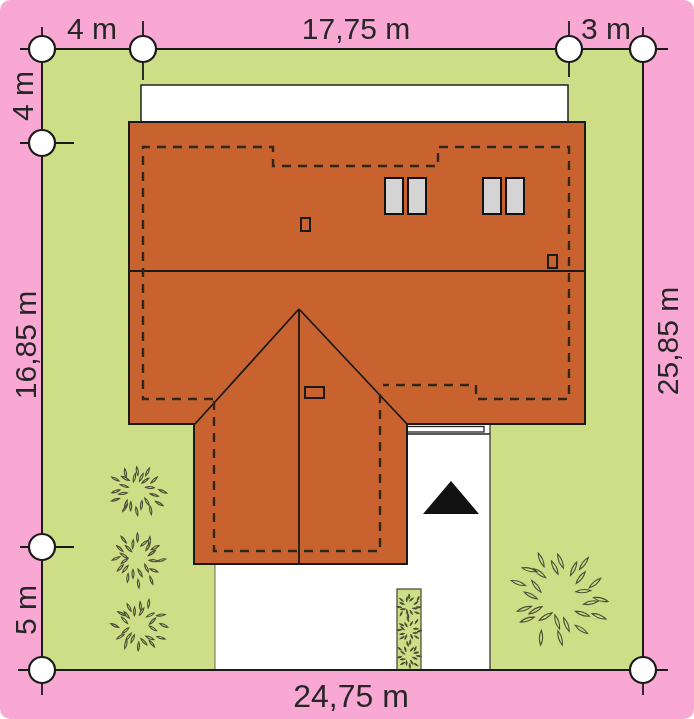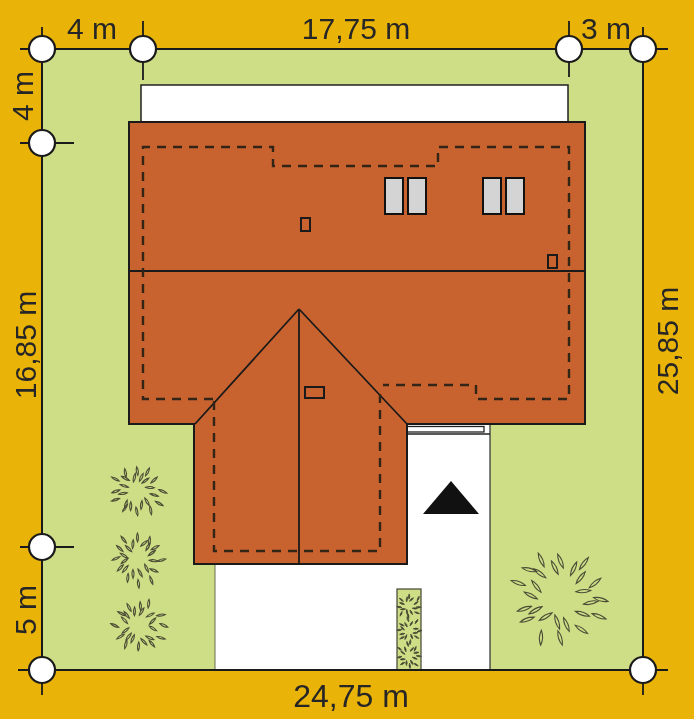--- a/index.html
+++ b/index.html
@@ -1,17 +1,17 @@
 <!DOCTYPE html>
 <html><head>
 <meta charset="utf-8">
 <style>
   html,body{margin:0;padding:0;background:#ffffff;}
-  .plan-wrap{position:relative;width:694px;height:719px;background:#eab308;overflow:hidden;
-             font-family:"Liberation Sans", sans-serif;}
+  .plan-wrap{position:relative;width:694px;height:719px;background:#f9a8d4;overflow:hidden;
+             font-family:"Liberation Sans", sans-serif;border-radius:10px;}
   svg{display:block;}
   text{fill:#262626;font-family:"Liberation Sans", sans-serif;}
   .dim-label{font-size:30px;}
   .dim-label-big{font-size:32px;}
 </style>
 </head>
 <body>
 
 <div class="plan-wrap">
 <svg width="694" height="719" viewBox="0 0 694 719">

